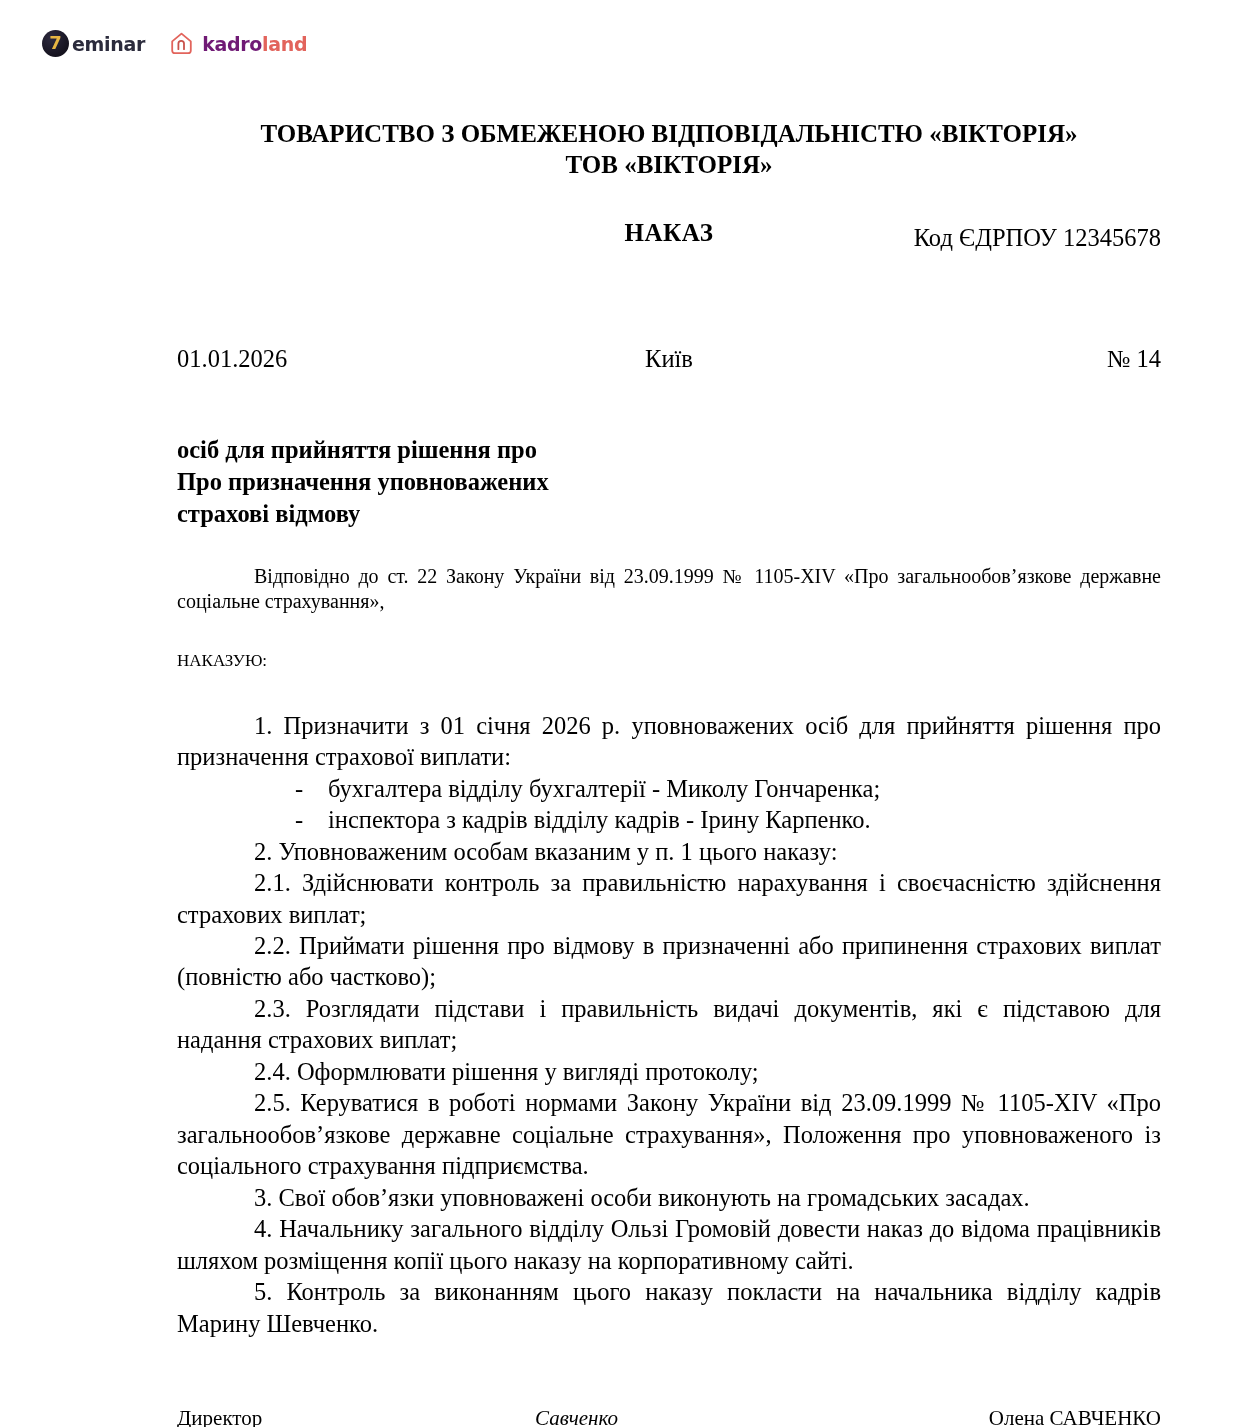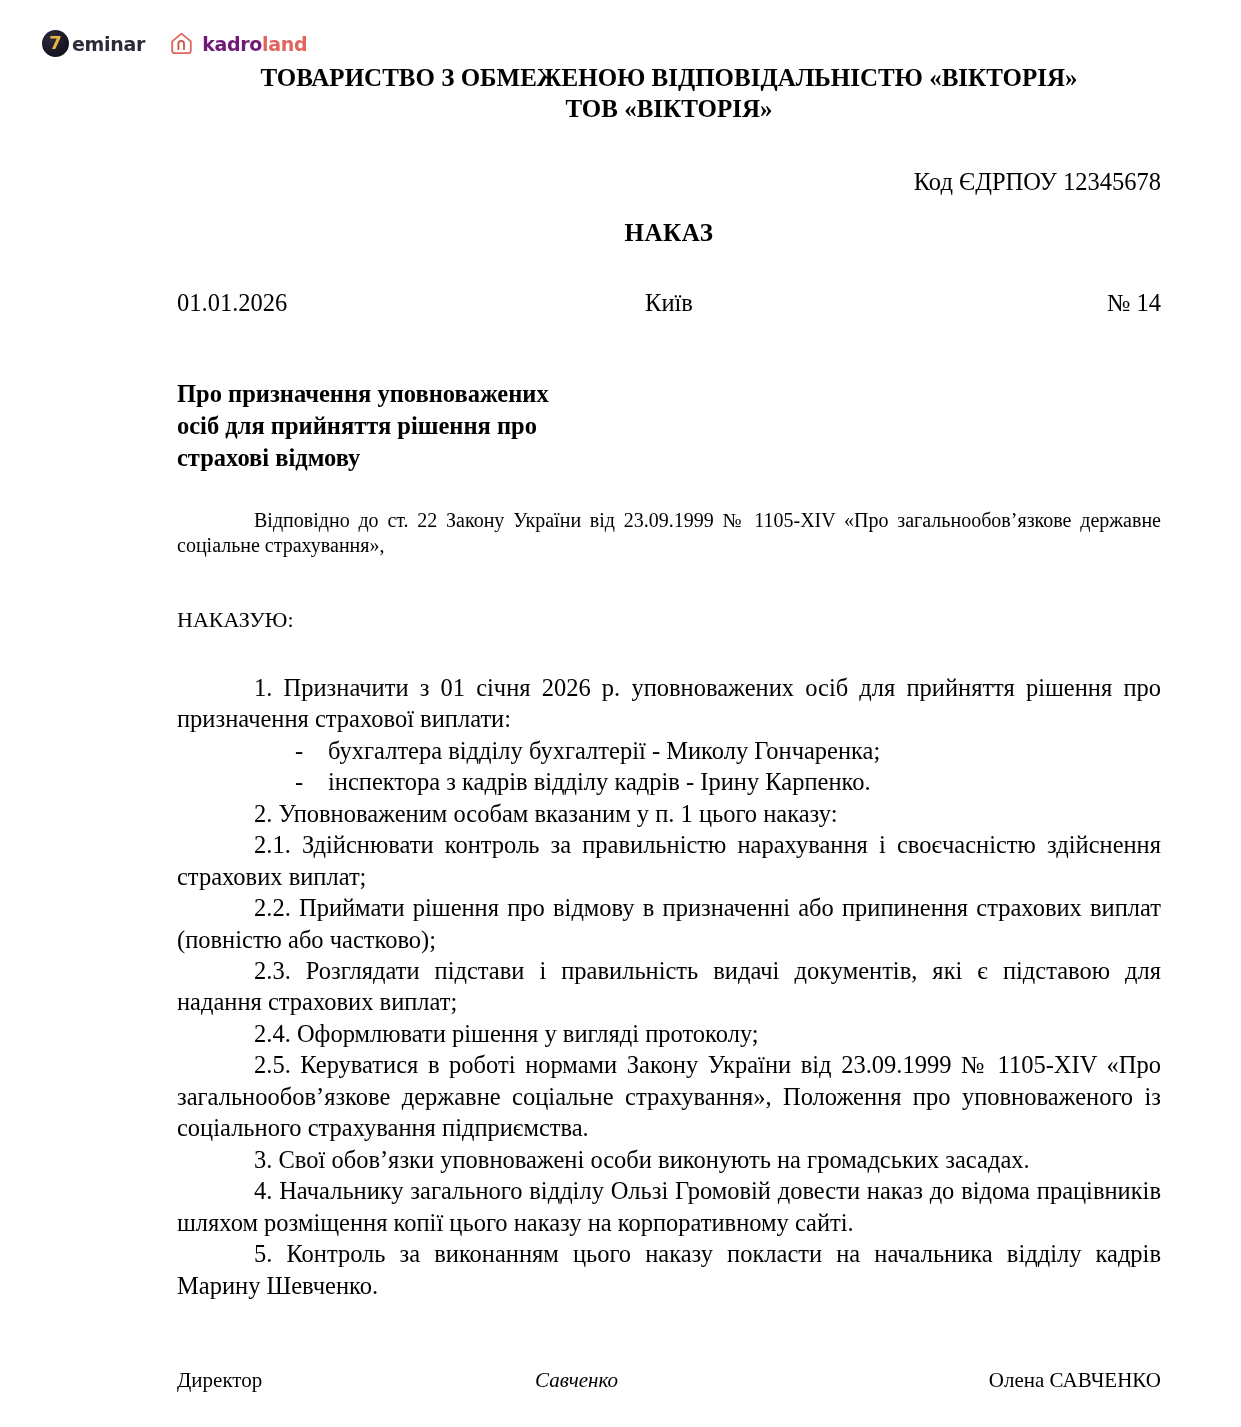--- a/index.html
+++ b/index.html
@@ -78,21 +78,21 @@
     top: 0;
     width: 984px;
     font-size: 24.5px;
     line-height: 1.22;
   }
 
   .org-title {
     text-align: center;
     font-weight: 700;
     font-size: 25px;
-    margin-top: 62px;
+    margin-top: 118px;
     line-height: 1.25;
   }
   .org-title .line2 { display: block; }
 
   .edrpou-row {
     text-align: right;
     margin-top: 42px;
     font-size: 24.5px;
   }
 
@@ -127,22 +127,22 @@
 
   .para {
     margin-top: 34px;
     text-align: justify;
     text-indent: 77px;
     font-size: 20px;
     line-height: 1.28;
   }
 
   .cmd-word {
-    margin-top: 48px;
-    font-size: 22px;
+    margin-top: 36px;
+    font-size: 17px;
   }
 
   .clauses {
     margin-top: 38px;
   }
   .clause {
     text-align: justify;
     text-indent: 77px;
     font-size: 24.5px;
     line-height: 1.285;
@@ -216,22 +216,22 @@
 
   <div class="order-word">НАКАЗ</div>
 
   <div class="meta-row">
     <div class="meta-date">01.01.2026</div>
     <div class="meta-city">Київ</div>
     <div class="meta-num">№ 14</div>
   </div>
 
   <div class="subject">
+    <span>осіб для прийняття рішення про</span>
     <span>Про призначення уповноважених</span>
-    <span>осіб для прийняття рішення про</span>
     <span>страхові відмову</span>
   </div>
 
   <div class="para">Відповідно до ст. 22 Закону України від 23.09.1999 № 1105-XIV «Про загальнообов’язкове державне соціальне страхування»,</div>
 
   <div class="cmd-word">НАКАЗУЮ:</div>
 
   <div class="clauses">
     <div class="clause">1. Призначити з 01 січня 2026 р. уповноважених осіб для прийняття рішення про призначення страхової виплати:</div>
 

